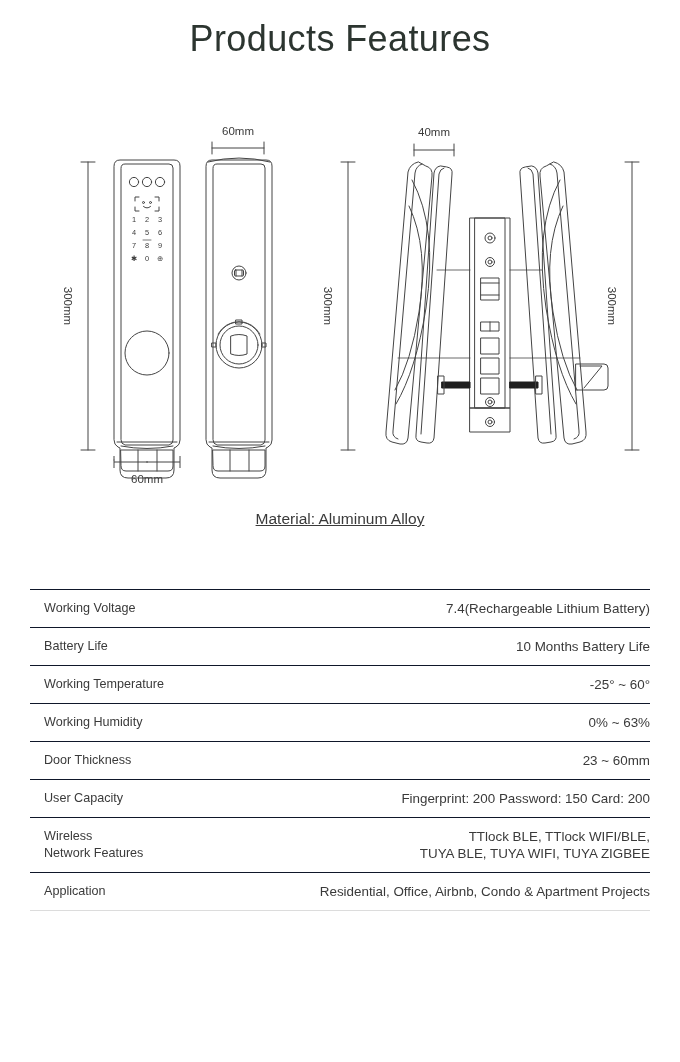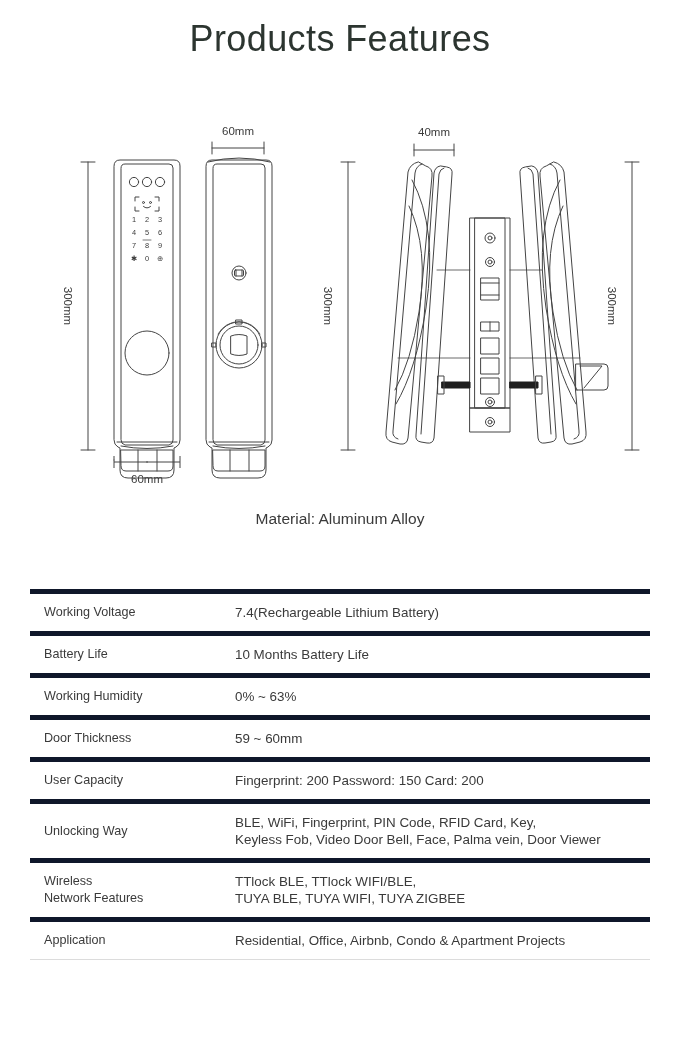--- a/index.html
+++ b/index.html
@@ -16,36 +16,36 @@
     font-size:36px;font-weight:400;color:#2c3530;letter-spacing:.4px;
   }
 
   
   .drawings{position:absolute;left:0;top:110px;width:680px;height:380px;}
   .drawings svg{display:block;}
 
   
   .material{
     position:absolute;left:0;top:506px;width:680px;text-align:center;
-    font-size:15.5px;color:#3a3a3a;line-height:25px;
+    font-size:15.5px;color:#3a3a3a;line-height:25px;text-decoration:underline;
   }
   .material div{white-space:nowrap;}
 
   
   .spec-table{
     position:absolute;left:30px;top:589px;width:620px;
     border-collapse:collapse;font-size:12.6px;color:#3a3a3a;
   }
-  .spec-table tr{border-top:5px solid #0f172a;}
+  .spec-table tr{border-top:1px solid #0f172a;}
   .spec-table tr:last-child{border-bottom:1px solid #dcdcdc;}
   .spec-table td{
     padding:10px 0 10px 0;vertical-align:middle;line-height:17px;
   }
   .spec-table td.k{width:185px;padding-left:14px;font-size:12.6px;}
-  .spec-table td.v{font-size:13.4px;padding-left:6px;}
+  .spec-table td.v{font-size:13.4px;padding-left:6px;text-align:right;}
   .k-line{display:block;}
   .v-line{display:block;}
 </style>
 </head>
 <body>
 
 <div class="page">
 
   <div class="title">Products Features</div>
 
@@ -266,49 +266,48 @@
         <tr>
           <td class="k">
             <span class="k-line">Battery Life</span>
           </td>
           <td class="v">
             <span class="v-line">10 Months Battery Life</span>
           </td>
         </tr>
         <tr>
           <td class="k">
+            <span class="k-line">Working Temperature</span>
+          </td>
+          <td class="v">
+            <span class="v-line">-25° ~ 60°</span>
+          </td>
+        </tr>
+        <tr>
+          <td class="k">
             <span class="k-line">Working Humidity</span>
           </td>
           <td class="v">
             <span class="v-line">0% ~ 63%</span>
           </td>
         </tr>
         <tr>
           <td class="k">
             <span class="k-line">Door Thickness</span>
           </td>
           <td class="v">
-            <span class="v-line">59 ~ 60mm</span>
+            <span class="v-line">23 ~ 60mm</span>
           </td>
         </tr>
         <tr>
           <td class="k">
             <span class="k-line">User Capacity</span>
           </td>
           <td class="v">
             <span class="v-line">Fingerprint: 200  Password: 150  Card: 200</span>
-          </td>
-        </tr>
-        <tr>
-          <td class="k">
-            <span class="k-line">Unlocking Way</span>
-          </td>
-          <td class="v">
-            <span class="v-line">BLE, WiFi, Fingerprint, PIN Code, RFID Card, Key,</span>
-            <span class="v-line">Keyless Fob, Video Door Bell, Face, Palma vein, Door Viewer</span>
           </td>
         </tr>
         <tr>
           <td class="k">
             <span class="k-line">Wireless</span>
             <span class="k-line">Network Features</span>
           </td>
           <td class="v">
             <span class="v-line">TTlock BLE, TTlock WIFI/BLE,</span>
             <span class="v-line">TUYA BLE, TUYA WIFI, TUYA ZIGBEE</span>

